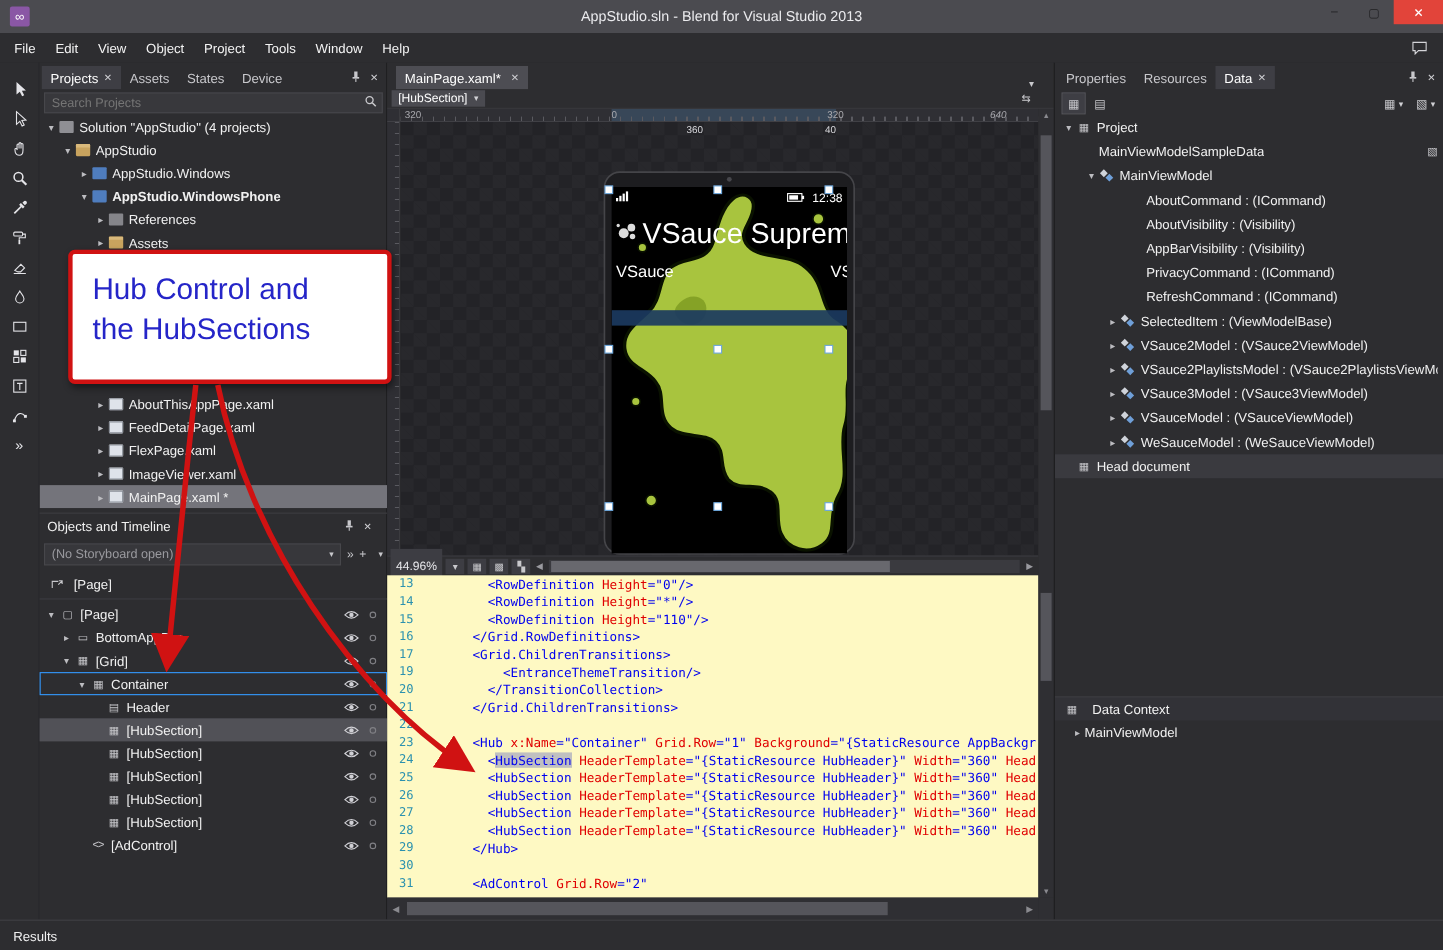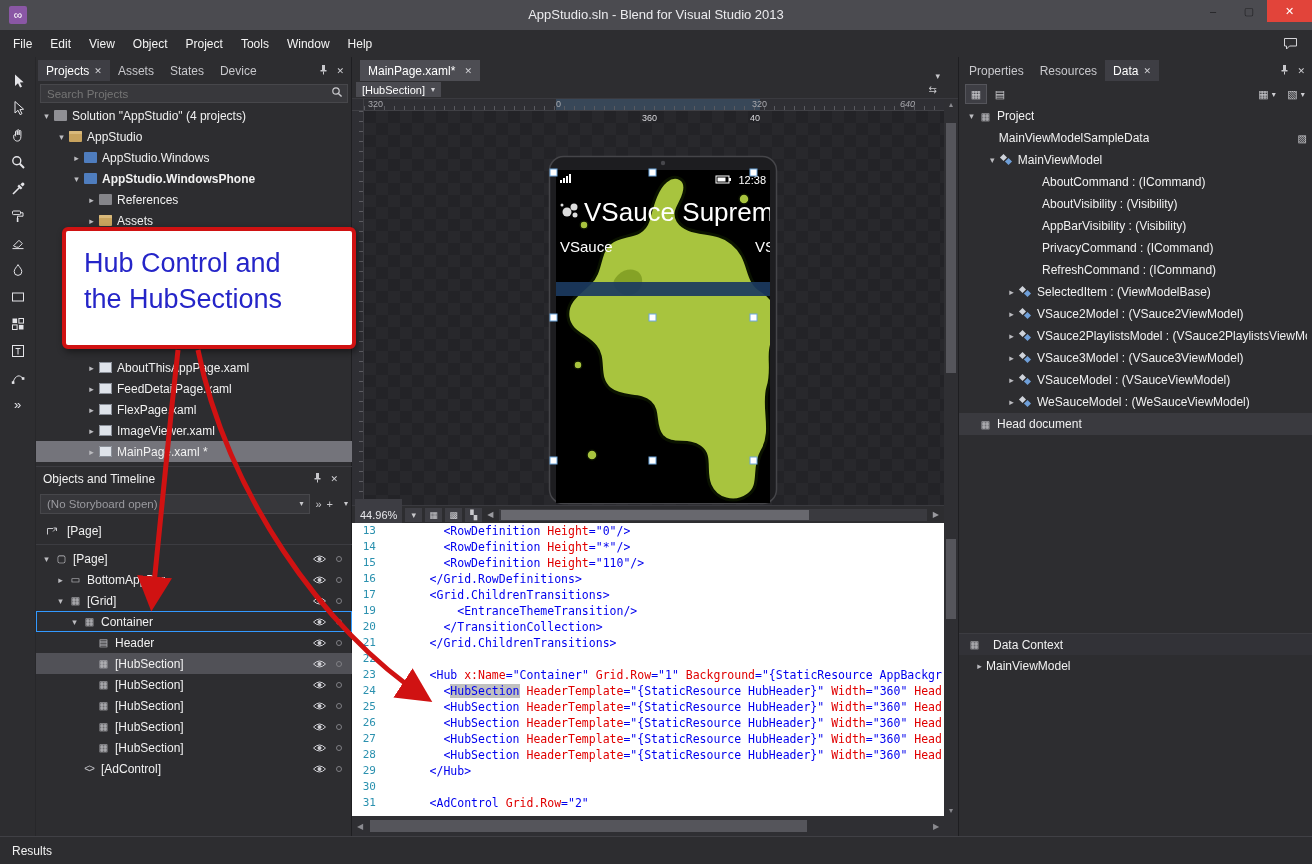--- a/index.html
+++ b/index.html
@@ -79,21 +79,21 @@
   .rvlabel{position:absolute;left:10px;transform:rotate(-90deg);transform-origin:0 0;font-size:9px;color:#a8a8ad;white-space:nowrap}
   .artboard{position:absolute;left:12px;top:54px;width:580px;height:394px;overflow:hidden;background-color:#232327;background-image:linear-gradient(45deg,#28282c 25%,transparent 25%,transparent 75%,#28282c 75%),linear-gradient(45deg,#28282c 25%,transparent 25%,transparent 75%,#28282c 75%);background-size:24px 24px;background-position:0 0,12px 12px}
   .grid-label{position:absolute;top:2px;font-size:9px;color:#d8d8dc}
   .phone{position:absolute;left:184px;top:44px}
   .zoombar{position:absolute;left:0;top:448px;width:592px;height:18px;background:#2d2d30;border-top:1px solid #3a3a3f;display:flex;align-items:center;gap:3px;padding:0 3px;font-size:11px}
   .zchip{background:#3d3d43;height:14px;display:flex;align-items:center;padding:16px 5px;color:#e8e8ec}
   .zicon{width:17px;height:14px;background:#3d3d43;color:#c8c8cc;font-size:9px;display:flex;align-items:center;justify-content:center}
   .zarrow{color:#9a9a9f;font-size:8px;padding:0 2px}
   .ztrack{flex:1;height:12px;background:#3a3a3f;position:relative;margin:0 1px}
   .zthumb{position:absolute;left:2px;top:1px;height:10px;width:72%;background:#68686e}
-  .codepane{position:absolute;left:0;top:466px;width:592px;height:293px;background:#ffffff;overflow:hidden}
+  .codepane{position:absolute;left:0;top:466px;width:592px;height:293px;background:#fef9c3;overflow:hidden}
   .cline{display:flex;height:16px;line-height:16px;font-family:"DejaVu Sans Mono",monospace;font-size:11.5px}
   .lnum{width:36px;text-align:right;padding-right:12px;color:#2b91af;flex:none;font-size:11px}
   .ctext{white-space:pre}
   .tk-b{color:#0000ee}.tk-r{color:#e00000}.tk-hl{color:#0000ee;background:#c0c0c0}
   .vscroll{position:absolute;left:592px;top:42px;width:14px;height:717px;background:#2f2f33;color:#8a8a8f}
   .vthumb1{position:absolute;left:2px;top:24px;width:10px;height:250px;background:#55555b}
   .vthumb2{position:absolute;left:2px;top:440px;width:10px;height:80px;background:#55555b}
   .varrow{position:absolute;left:0;width:14px;text-align:center;font-size:8px}
   .hscroll{position:absolute;left:0;top:759px;width:592px;height:20px;background:#2f2f33;display:flex;align-items:center}
   .harrow{width:16px;text-align:center;color:#8a8a8f;font-size:8px}
@@ -532,21 +532,21 @@
   <div class="ruler-v">
       <div class="ticks"></div>
       <span class="rvlabel" style="top: 70px;">0</span>
       <span class="rvlabel" style="top: 305px;">532</span>
       <span class="rvlabel" style="top: 358px;">320</span>
       <span class="rvlabel" style="top: 378px;">135</span>
     </div>
 
   <div class="artboard">
     <div>
-        <span class="grid-label" style="left: 278px;">360</span>
+        <span class="grid-label" style="left: 260px;">360</span>
         <span class="grid-label" style="left: 386px;">40</span>
       </div>
     <svg class="phone" width="230" height="350" viewBox="0 0 230 350">
       <rect x="1.5" y="1.5" width="227" height="347" rx="14" fill="#1d1d20" stroke="#454549" stroke-width="1.5"></rect>
       <circle cx="115" cy="8" r="2.2" fill="#47474c"></circle>
       <clipPath id="scr">
           <rect x="8" y="15" width="214" height="333"></rect>
         </clipPath>
       <rect x="8" y="15" width="214" height="333" fill="#000"></rect>
       <g clip-path="url(#scr)">

